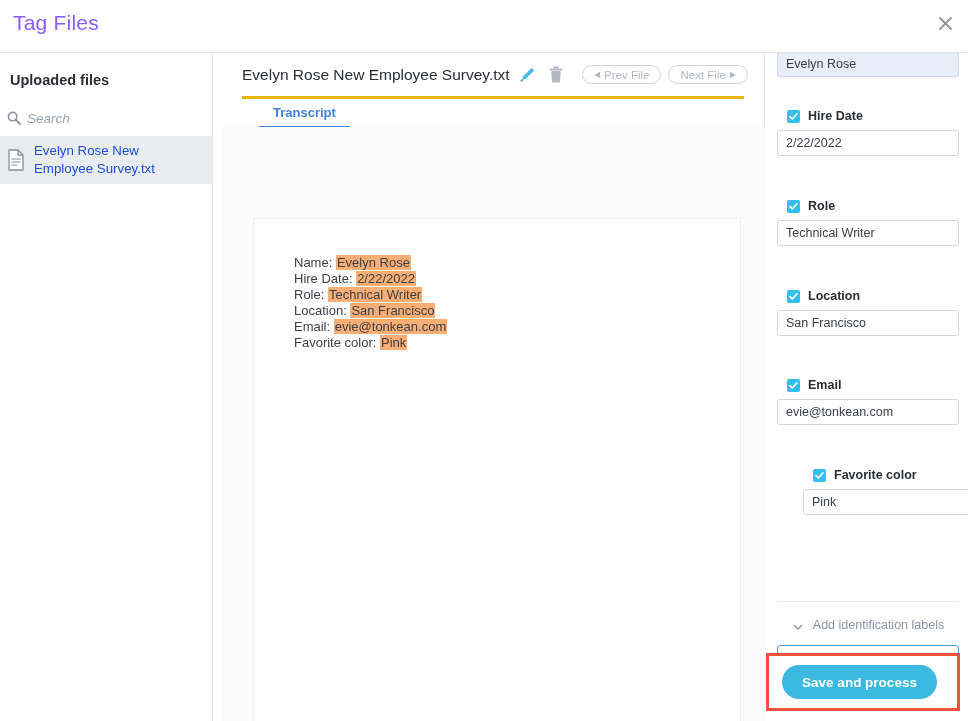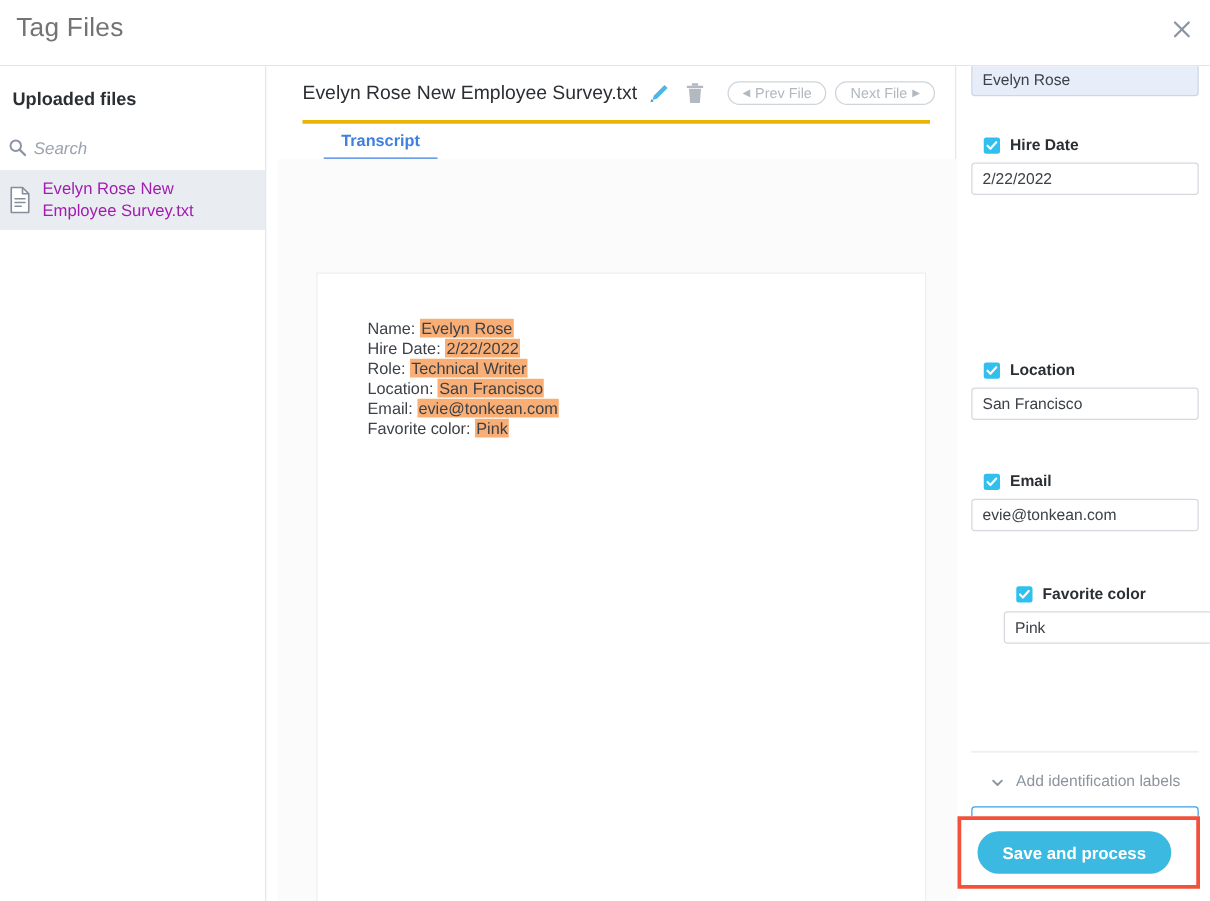--- a/index.html
+++ b/index.html
@@ -18,21 +18,21 @@
 
   
   .titlebar {
     position: absolute; left: 0; top: 0;
     width: 968px; height: 53px;
     background: #ffffff;
     border-bottom: 1px solid #e3e6ea;
   }
   .title-text {
     position: absolute; left: 13px; top: 11px;
-    font-size: 21px; color: #737373; font-weight: 400;
+    font-size: 21px; color: #8b5cf6; font-weight: 400;
     letter-spacing: .2px;
   }
   .close-btn {
     position: absolute; right: 6px; top: 6px;
     width: 34px; height: 34px;
     display: flex; align-items: center; justify-content: center;
     cursor: pointer;
   }
   .close-btn svg { display: block; }
 
@@ -65,21 +65,21 @@
   .file-list { position: absolute; left: 0; top: 83px; width: 212px; }
   .file-item {
     display: flex; align-items: center;
     height: 48px;
     padding: 0 10px 0 6px;
     cursor: pointer;
   }
   .file-item.selected { background: #e9edf1; }
   .file-icon { width: 20px; height: 24px; flex: 0 0 20px; margin-right: 8px; }
   .file-label {
-    font-size: 13.3px; color: #a21caf; line-height: 18px;
+    font-size: 13.3px; color: #1d4ed8; line-height: 18px;
     white-space: pre-line;
   }
 
   
   .center {
     position: absolute; left: 214px; top: 53px;
     width: 551px; height: 668px;
     background: #ffffff;
     border-right: 1px solid #e3e6ea;
   }
@@ -331,20 +331,31 @@
         <span class="chk">
           <svg width="11" height="11" viewBox="0 0 11 11" aria-hidden="true">
             <path d="M2 5.6 L4.3 8 L9 2.8" stroke="#ffffff" stroke-width="1.7" fill="none" stroke-linecap="round" stroke-linejoin="round"></path>
           </svg>
         </span>
         <span class="chk-label">Hire Date</span>
       </div>
       <input class="txt-input" type="text" value="2/22/2022" style="">
     </div>
 
+    <div class="field-group" style="top:146px;">
+      <div class="chk-row">
+        <span class="chk">
+          <svg width="11" height="11" viewBox="0 0 11 11" aria-hidden="true">
+            <path d="M2 5.6 L4.3 8 L9 2.8" stroke="#ffffff" stroke-width="1.7" fill="none" stroke-linecap="round" stroke-linejoin="round"></path>
+          </svg>
+        </span>
+        <span class="chk-label">Role</span>
+      </div>
+      <input class="txt-input" type="text" value="Technical Writer" style="">
+    </div>
 
     <div class="field-group" style="top:236px;">
       <div class="chk-row">
         <span class="chk">
           <svg width="11" height="11" viewBox="0 0 11 11" aria-hidden="true">
             <path d="M2 5.6 L4.3 8 L9 2.8" stroke="#ffffff" stroke-width="1.7" fill="none" stroke-linecap="round" stroke-linejoin="round"></path>
           </svg>
         </span>
         <span class="chk-label">Location</span>
       </div>

